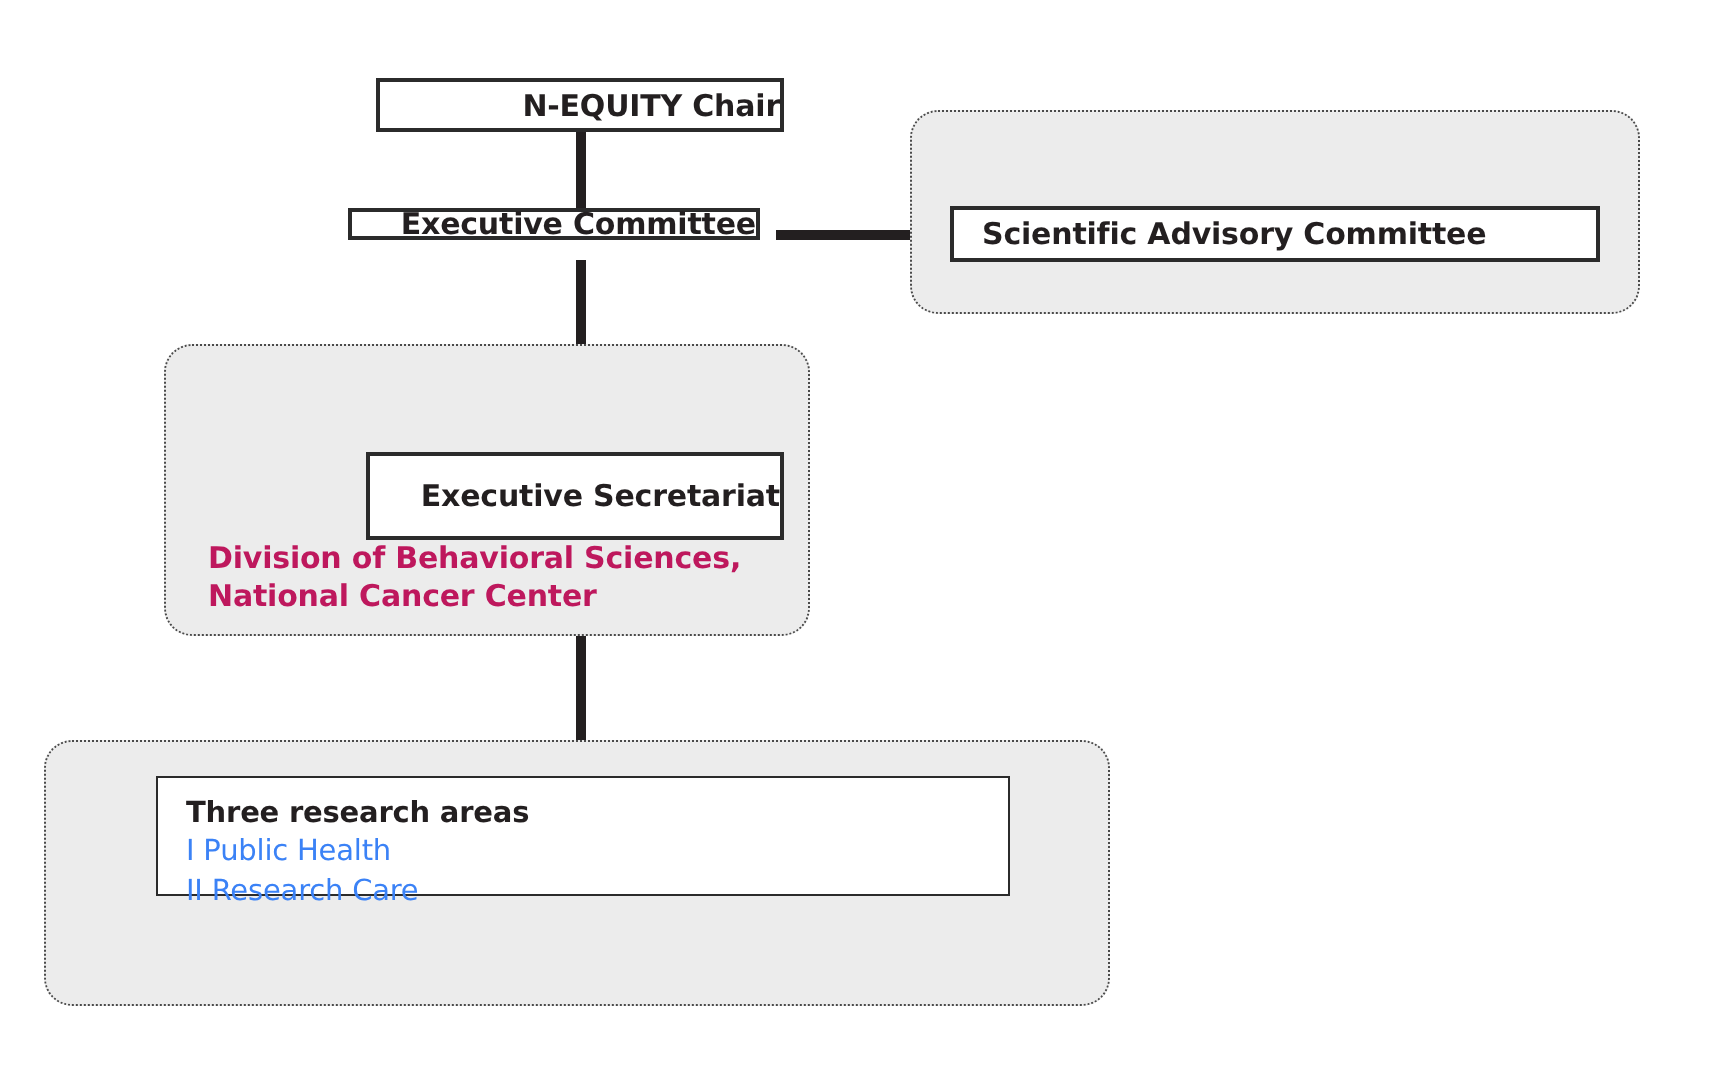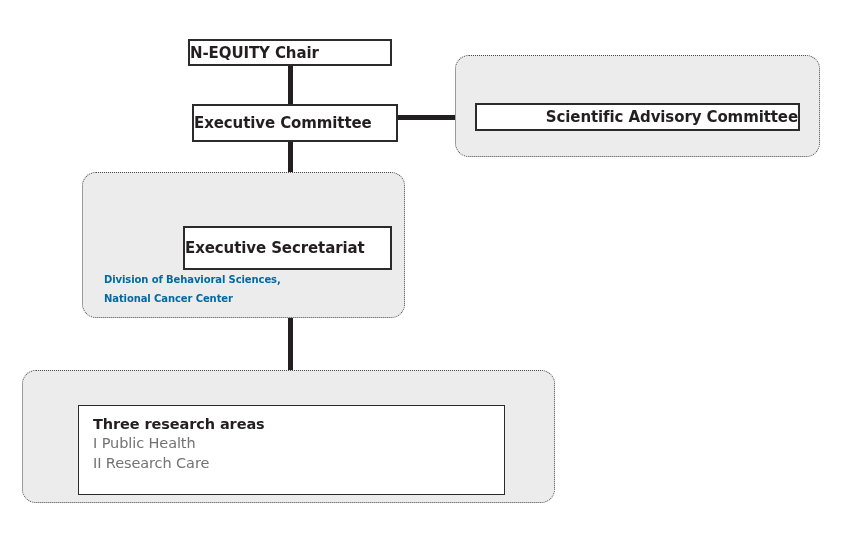--- a/index.html
+++ b/index.html
@@ -54,38 +54,38 @@
   }
 
   
   .node-box {
     position: absolute;
     background: #ffffff;
     border: 2px solid #2b2b2b;
     box-sizing: border-box;
     display: flex;
     align-items: center;
-    justify-content: flex-start;
+    justify-content: flex-end;
     z-index: 4;
   }
   .node-label {
     font-weight: bold;
     font-size: 15px;
     color: #231f20;
     white-space: nowrap;
     letter-spacing: -0.1px;
   }
 
   
   .text-block {
     position: absolute;
     font-weight: bold;
-    font-size: 10px;
+    font-size: 15px;
     line-height: 19px;
-    color: #0369a1;
+    color: #be185d;
     z-index: 3;
     letter-spacing: -0.1px;
   }
 
   
   .list-box {
     position: absolute;
     background: #ffffff;
     border: 1.8px solid #2b2b2b;
     box-sizing: border-box;
@@ -96,21 +96,21 @@
     font-weight: bold;
     font-size: 14.5px;
     line-height: 19px;
     color: #231f20;
     letter-spacing: -0.1px;
   }
   .list-item {
     font-weight: normal;
     font-size: 14.5px;
     line-height: 19.5px;
-    color: #737373;
+    color: #3b82f6;
     letter-spacing: -0.1px;
   }
 </style>
 </head>
 <body>
 
 <div id="chart-root">
 
   <div class="connector-v" style="left:288px; top:64px; height:42px;"></div>
 
@@ -119,48 +119,48 @@
   <div class="connector-v" style="left:288px; top:251px; height:17px;"></div>
 
   <div class="connector-v" style="left:288px; top:303px; height:70px;"></div>
 
   <div class="connector-h" style="left:388px; top:115px; width:92px;"></div>
 
   <div class="group-box" style="left:455px; top:55px; width:365px; height:102px;">
   </div>
   <div class="group-title" style="left:497px; top:64px;">Audit and Administration Bodies</div>
 
-  <div class="node-box" style="left:475px; top:103px; width:325px; height:28px; justify-content:flex-end; padding-left:14px;">
+  <div class="node-box" style="left:475px; top:103px; width:325px; height:28px; justify-content:flex-start; padding-left:14px;">
     <span class="node-label">Scientific Advisory Committee</span>
   </div>
 
   <div class="group-box" style="left:82px; top:172px; width:323px; height:146px;">
   </div>
   <div class="group-title" style="left:93px; top:182px;">Central Support Office</div>
 
   <div class="text-block" style="left:104px; top:270px;">
     <div>Division of Behavioral Sciences,</div>
     <div>National Cancer Center</div>
   </div>
 
   <div class="node-box" style="left:183px; top:226px; width:209px; height:44px;">
     <span class="node-label">Executive Secretariat</span>
   </div>
 
   <div class="group-box" style="left:22px; top:370px; width:533px; height:133px;">
   </div>
   <div class="group-title" style="left:66px; top:380px;">Research Groups</div>
 
-  <div class="list-box" style="left:78px; top:405px; width:427px; height:90px;">
+  <div class="list-box" style="left:78px; top:388px; width:427px; height:60px;">
     <div class="list-heading">Three research areas</div>
     <div class="list-item">I Public Health</div>
     <div class="list-item">II Research Care</div>
   </div>
 
   <div class="node-box" style="left:188px; top:39px; width:204px; height:27px;">
     <span class="node-label">N-EQUITY Chair</span>
   </div>
 
-  <div class="node-box" style="left:192px; top:104px; width:206px; height:38px;">
+  <div class="node-box" style="left:174px; top:104px; width:206px; height:16px;">
     <span class="node-label">Executive Committee</span>
   </div>
 
 </div>
 
 </body></html>

